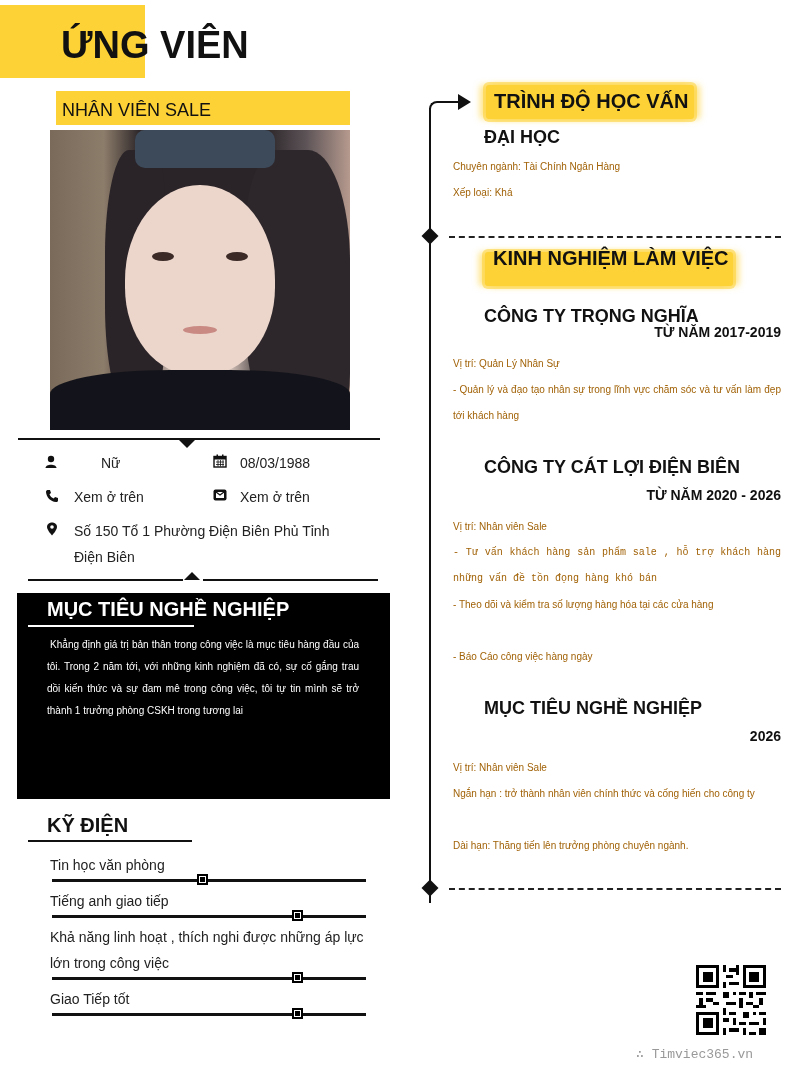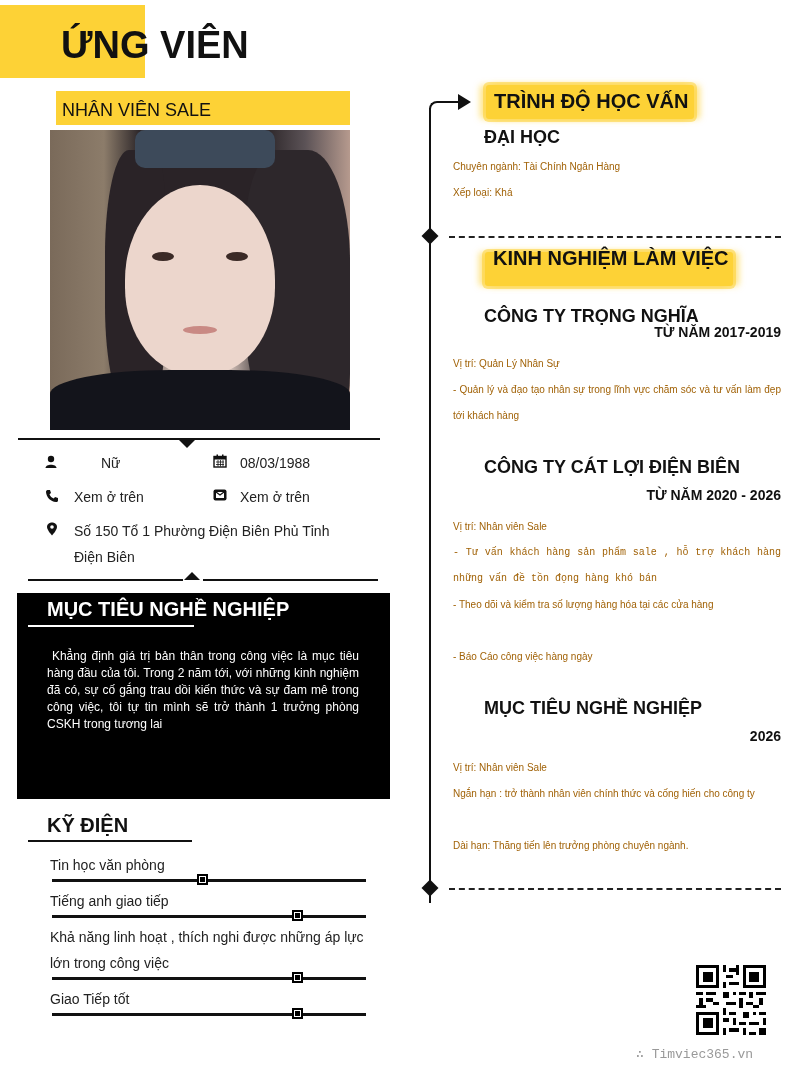--- a/index.html
+++ b/index.html
@@ -29,21 +29,21 @@
   
   .hline { height: 2px; background: #111; }
   .tri-down { width: 0; height: 0; border-left: 8px solid transparent; border-right: 8px solid transparent; border-top: 8px solid #111; }
   .tri-up { width: 0; height: 0; border-left: 8px solid transparent; border-right: 8px solid transparent; border-bottom: 8px solid #111; }
   .info-text { font-size: 14px; color: #222; white-space: nowrap; }
 
   
   .objective-box { left: 17px; top: 593px; width: 373px; height: 206px; background: #000; }
   .objective-title { left: 47px; top: 598px; font-size: 20px; font-weight: bold; color: #fff; white-space: nowrap; }
   .objective-underline { left: 28px; top: 625px; width: 166px; height: 2px; background: #fff; }
-  .objective-text { left: 47px; top: 648px; width: 312px; font-size: 12px; line-height: 17px; color: #fff; text-align: justify; }
+  .objective-text { left: 47px; top: 634px; width: 312px; font-size: 10px; line-height: 22px; color: #fff; text-align: justify; }
 
   
   .skills-title { left: 47px; top: 814px; font-size: 20px; font-weight: bold; color: #111; }
   .skills-underline { left: 28px; top: 840px; width: 164px; height: 2px; background: #111; }
   .skill-label { left: 50px; font-size: 14px; color: #222; line-height: 26px; width: 325px; }
   .skill-track { left: 52px; width: 314px; height: 3px; background: #111; }
   .skill-thumb { width: 11px; height: 11px; background: #000; border: 2px solid #000; box-shadow: inset 0 0 0 1px #fff; }
 
   
   .timeline-vert { left: 429px; top: 108px; width: 2px; height: 795px; background: #111; }

